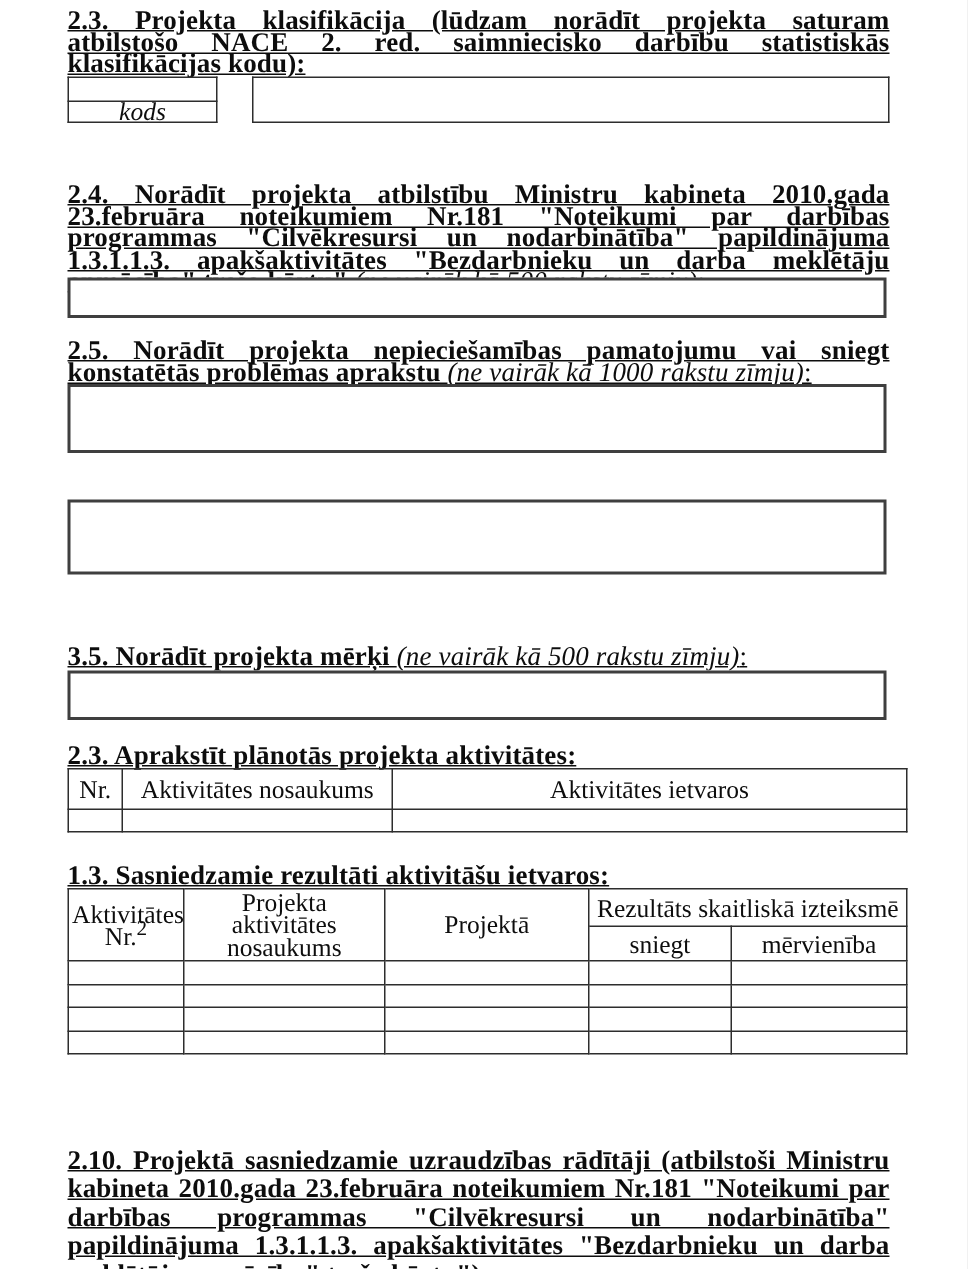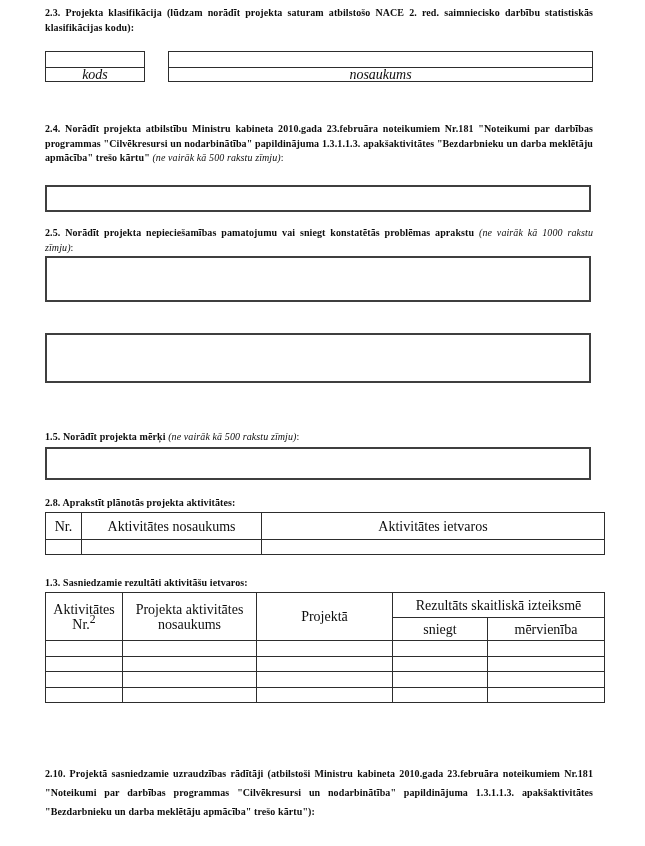--- a/index.html
+++ b/index.html
@@ -4,35 +4,35 @@
 <style>
   html,body { margin:0; padding:0; background:#e8e8e8; }
   .page {
     position:relative; width:645px; height:846px; margin:0 auto;
     background:#ffffff; color:#0d0d0d;
     font-family:"Liberation Serif", serif;
     overflow:hidden;
   }
   .sec { position:absolute; left:45px; width:548px; }
   .h {
-    font-weight:bold; font-size:10px; line-height:14.5px;
-    text-align:justify; letter-spacing:0.1px;
+    font-weight:bold; font-size:18px; line-height:14.5px;
+    text-align:justify; letter-spacing:0.1px;text-decoration:underline;
   }
   .h .it { font-weight:normal; font-style:italic; }
   .h .tail { font-weight:normal; }
   .h210 { line-height:19px; }
   .fillbox {
     position:absolute; left:45px; width:546px;
     border:2px solid #3f3f3f; background:#fff; box-sizing:border-box;
   }
   .mini-wrap { display:flex; gap:23px; }
   table.kv, table.grid { border-collapse:collapse; table-layout:fixed; }
   table.kv td, table.grid td {
     border:1.5px solid #2d2d2d; padding:0 2px;
-    font-size:14px; text-align:center; vertical-align:middle;
+    font-size:17px; text-align:center; vertical-align:middle;
     overflow:hidden;
   }
   .kv .fill-cell { height:15px; }
   .kv .lbl-cell  { height:12px; font-style:italic; line-height:13px; }
   table.grid { width:560px; }
   .grid .hdr td { line-height:15px; }
   .fn {
     font-size:10.5px; line-height:13.5px; text-align:justify;
   }
   .fn sup { font-size:8.5px; margin-right:4px; }
@@ -55,40 +55,37 @@
         <tr>
               <td class="lbl-cell">kods</td>
             </tr>
       </tbody>
         </table>
       <table class="kv" style="width:425px">
         <tbody>
             <tr>
               <td class="fill-cell"></td>
             </tr>
-        <tr>
-              <td class="lbl-cell">nosaukums</td>
-            </tr>
       </tbody>
         </table>
     </div>
   </div>
 
   <div class="sec h" style="top:122px"><span>2.4. Norādīt projekta atbilstību Ministru kabineta 2010.gada 23.februāra noteikumiem Nr.181 "Noteikumi par darbības programmas "Cilvēkresursi un nodarbinātība" papildinājuma 1.3.1.1.3. apakšaktivitātes "Bezdarbnieku un darba meklētāju apmācība" trešo kārtu" </span><span class="it">(ne vairāk kā 500 rakstu zīmju)</span><span class="tail">:</span></div>
   <div class="fillbox" style="top:185px;height:27px"></div>
 
   <div class="sec h" style="top:226px"><span>2.5. Norādīt projekta nepieciešamības pamatojumu vai sniegt konstatētās problēmas aprakstu </span><span class="it">(ne vairāk kā 1000 rakstu zīmju)</span><span class="tail">:</span></div>
   <div class="fillbox" style="top:256px;height:46px"></div>
 
   <div class="fillbox" style="top:333px;height:50px"></div>
 
-  <div class="sec h" style="top:430px"><span>1.5. Norādīt projekta mērķi </span><span class="it">(ne vairāk kā 500 rakstu zīmju)</span><span class="tail">:</span></div>
+  <div class="sec h" style="top:430px"><span>3.5. Norādīt projekta mērķi </span><span class="it">(ne vairāk kā 500 rakstu zīmju)</span><span class="tail">:</span></div>
   <div class="fillbox" style="top:447px;height:33px"></div>
 
-  <div class="sec h" style="top:496px">2.8. Aprakstīt plānotās projekta aktivitātes:</div>
+  <div class="sec h" style="top:496px">2.3. Aprakstīt plānotās projekta aktivitātes:</div>
   <div class="sec" style="top:512px">
     <table class="grid">
       <colgroup>
           <col style="width:36px">
           <col style="width:180px">
           <col>
         </colgroup>
       <tbody>
           <tr class="hdr" style="height:27px">
         <td>Nr.</td>

